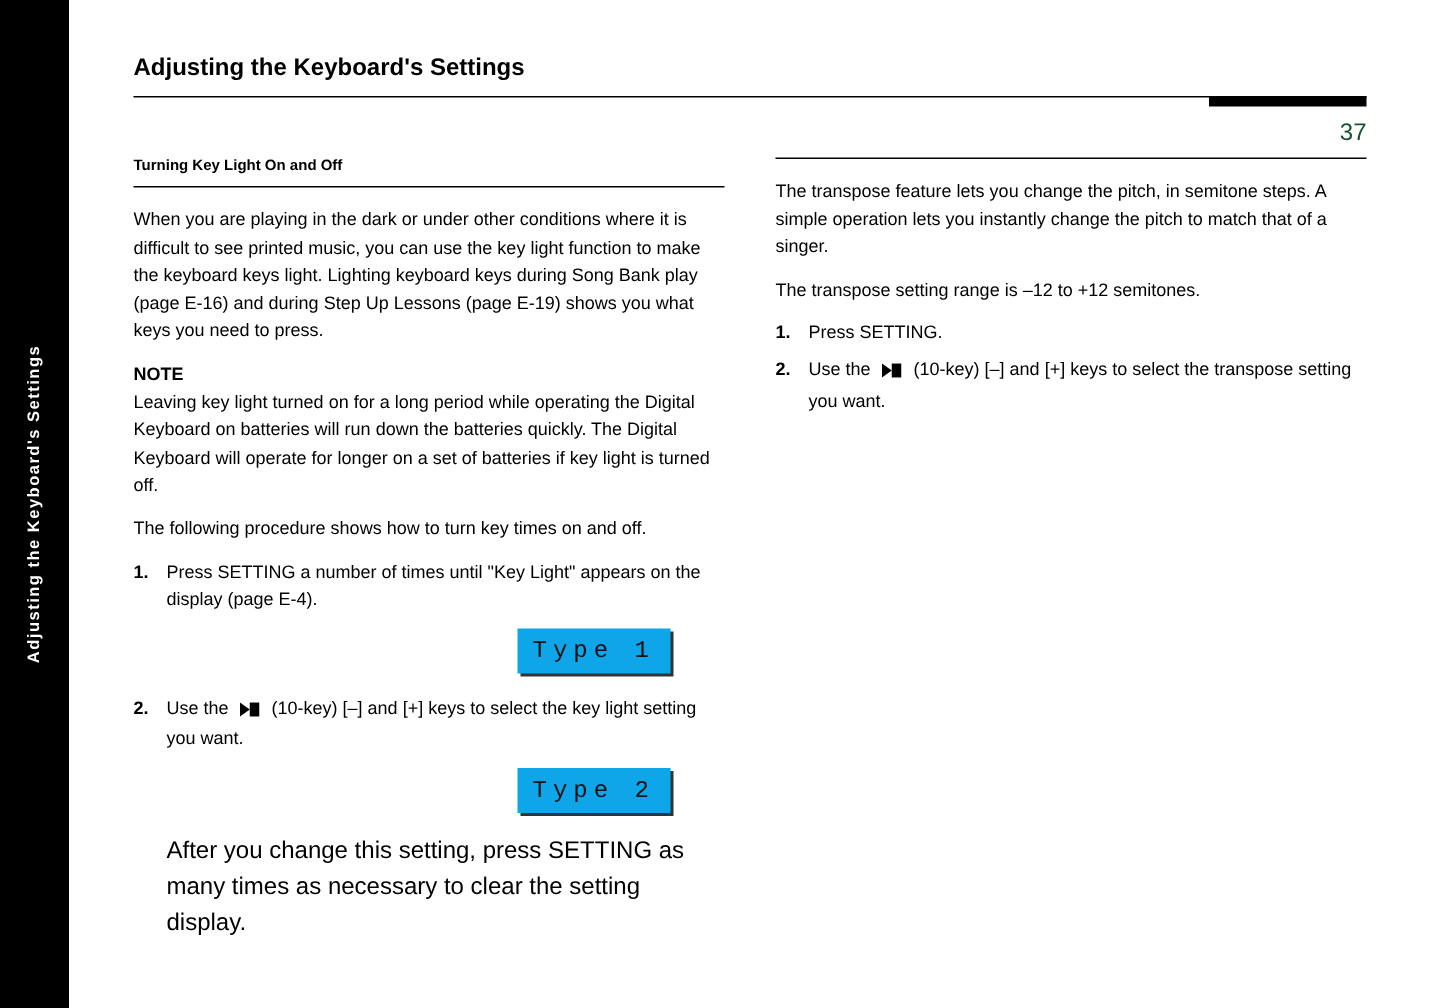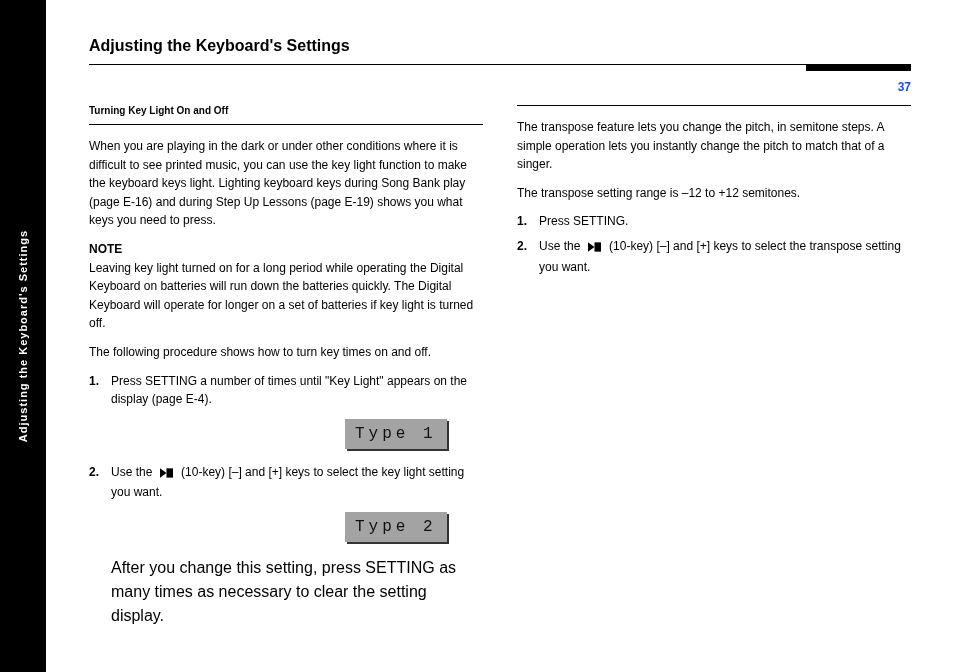--- a/index.html
+++ b/index.html
@@ -3,32 +3,32 @@
 <meta charset="utf-8">
 <style>
   * { box-sizing: border-box; margin: 0; padding: 0; }
   html, body { width: 954px; height: 672px; background: #fff; font-family: Arial, Helvetica, sans-serif; color: #000; }
   .page { position: relative; width: 954px; height: 672px; }
   .left-bar { position: absolute; left: 0; top: 0; width: 46px; height: 672px; background: #000; }
   .sidebar-text { position: absolute; left: 23px; top: 336px; transform: translate(-50%,-50%) rotate(-90deg); color: #fff; font-size: 11px; letter-spacing: 1px; white-space: nowrap; font-weight: bold; }
   .header-rule { position: absolute; left: 89px; top: 64px; width: 822px; height: 0; border-top: 1px solid #000; }
   .header-block { position: absolute; right: 43px; top: 64px; width: 105px; height: 7px; background: #000; }
   .page-title { position: absolute; left: 89px; top: 37px; font-size: 16px; font-weight: bold; }
-  .page-num { position: absolute; right: 43px; top: 80px; font-size: 12px; color: #1d4ed8; font-weight: bold; }
+  .page-num { position: absolute; right: 43px; top: 80px; font-size: 16px; color: #14532d; }
   .col-left { position: absolute; left: 89px; top: 105px; width: 394px; }
   .col-right { position: absolute; left: 517px; top: 105px; width: 394px; }
   .section-heading { font-size: 10px; font-weight: bold; margin-bottom: 8px; }
   .col-underline { border-top: 1px solid #000; margin-bottom: 12px; }
   p { font-size: 12px; line-height: 1.55; margin-bottom: 10px; }
   .note-label { font-weight: bold; }
   .step-line { font-size: 12px; line-height: 1.55; margin-bottom: 6px; margin-top: 6px; position: relative; padding-left: 22px; }
   .step-num { position: absolute; left: 0; top: 0; font-weight: bold; width: 18px; }
   .step-body { }
   .play-icon-wrap { display: inline-block; width: 22px; text-align: center; vertical-align: -2px; }
-  .lcd { display: inline-block; background: #a3a3a3; padding: 6px 10px; font-family: "Courier New", monospace; font-size: 16px; letter-spacing: 4px; color: #111; box-shadow: 2px 2px 0 #333; min-width: 100px; }
+  .lcd { display: inline-block; background: #0ea5e9; padding: 6px 10px; font-family: "Courier New", monospace; font-size: 16px; letter-spacing: 4px; color: #111; box-shadow: 2px 2px 0 #333; min-width: 100px; }
   .lcd-row { display: flex; align-items: center; margin: 10px 0 14px 0; }
   .lcd-gap { width: 256px; }
   .step-sub { font-size: 16px; line-height: 1.5; margin-left: 22px; margin-bottom: 8px; }
   svg.arrow { width: 13px; height: 10px; }
 </style>
 </head>
 <body>
 
 <div class="page">
   <div class="left-bar">

